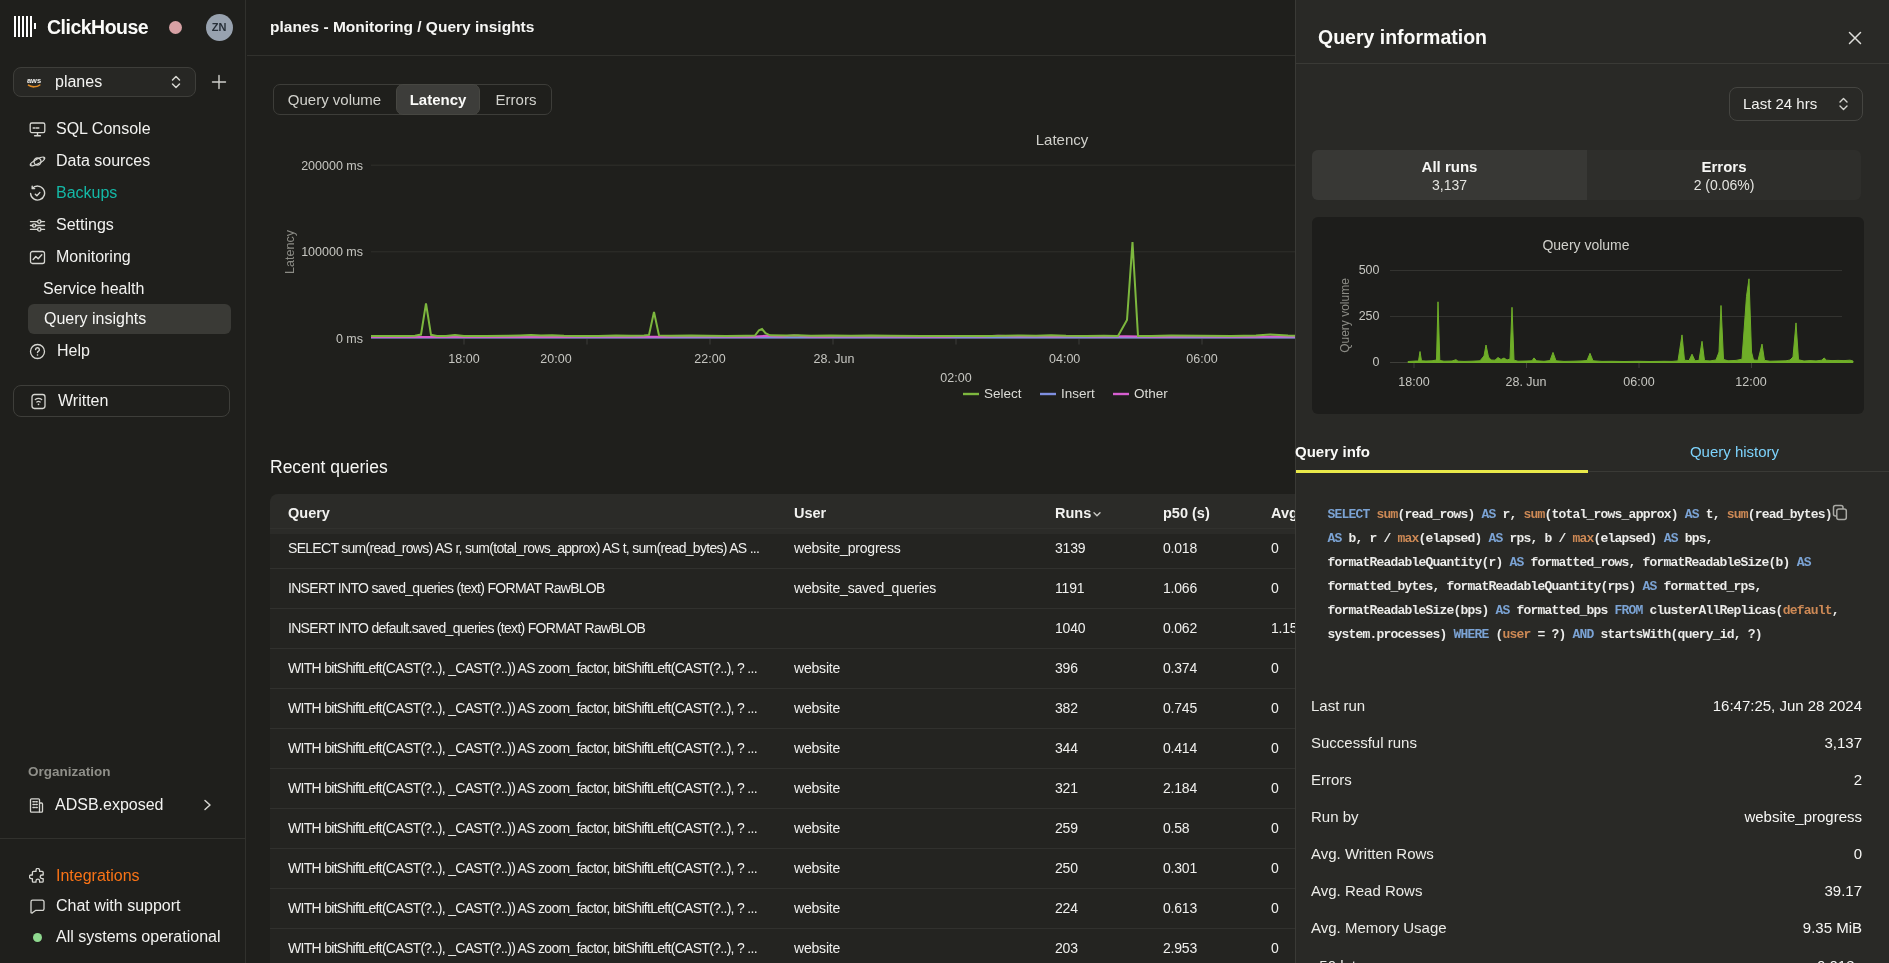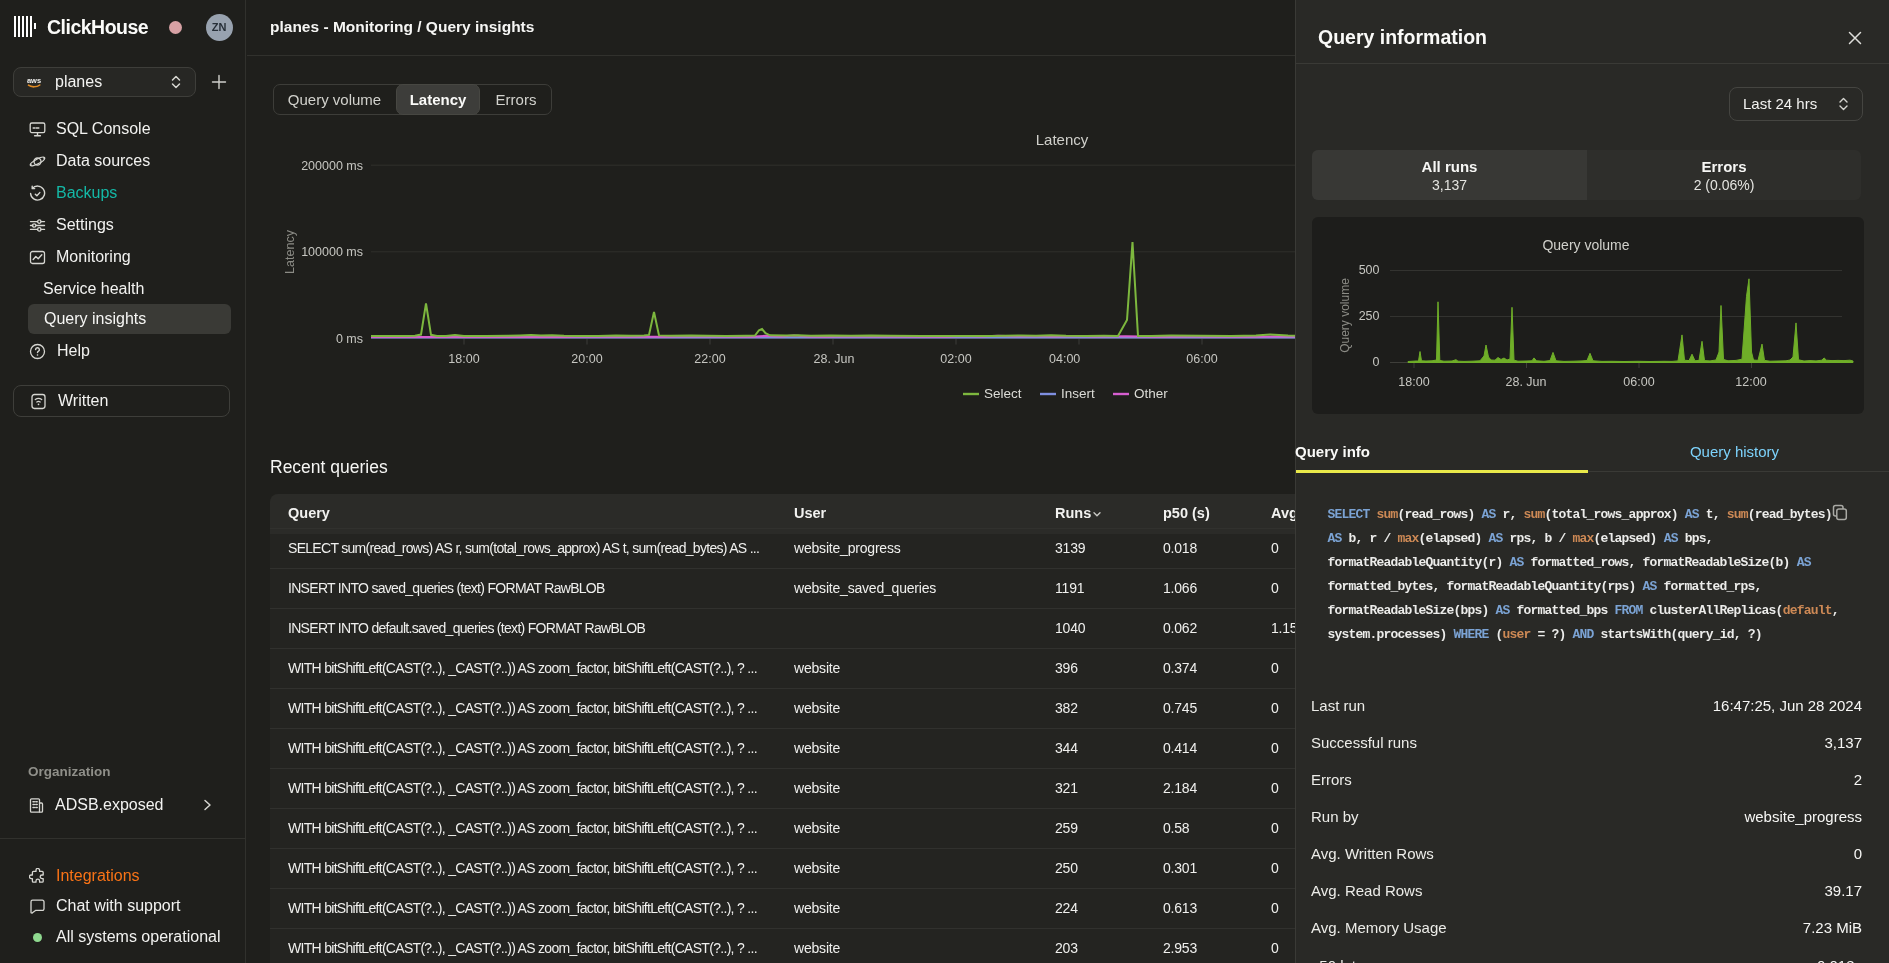--- a/index.html
+++ b/index.html
@@ -129,24 +129,24 @@
 <div class="t" style="left:273px;top:90px;width:123px;text-align:center;height:19px;line-height:19px;font-size:15px;color:#d2d2cd">Query volume</div>
 <div class="t" style="left:396px;top:90px;width:84px;text-align:center;height:19px;line-height:19px;font-size:15px;font-weight:700;color:#fafaf8">Latency</div>
 <div class="t" style="left:480px;top:90px;width:72px;text-align:center;height:19px;line-height:19px;font-size:15px;color:#d2d2cd">Errors</div>
 
 <div class="t" style="left:1022px;top:131px;width:80px;text-align:center;height:18px;line-height:18px;font-size:15px;color:#d0d0cb">Latency</div>
 <div class="t" style="left:268px;top:244px;height:16px;line-height:16px;font-size:12.5px;color:#8b8b85;transform:rotate(-90deg);transform-origin:center">Latency</div>
 <div class="t" style="right:1526px;top:158px;height:16px;line-height:16px;font-size:12.5px;color:#c6c6c1">200000 ms</div>
 <div class="t" style="right:1526px;top:244px;height:16px;line-height:16px;font-size:12.5px;color:#c6c6c1">100000 ms</div>
 <div class="t" style="right:1526px;top:331px;height:16px;line-height:16px;font-size:12.5px;color:#c6c6c1">0 ms</div>
 <div class="t" style="left:434px;top:351px;width:60px;text-align:center;height:16px;line-height:16px;font-size:12.5px;color:#c6c6c1">18:00</div>
-<div class="t" style="left:557px;top:351px;width:60px;text-align:center;height:16px;line-height:16px;font-size:12.5px;color:#c6c6c1">20:00</div>
+<div class="t" style="left:526px;top:351px;width:60px;text-align:center;height:16px;line-height:16px;font-size:12.5px;color:#c6c6c1">20:00</div>
 <div class="t" style="left:680px;top:351px;width:60px;text-align:center;height:16px;line-height:16px;font-size:12.5px;color:#c6c6c1">22:00</div>
 <div class="t" style="left:799px;top:351px;width:70px;text-align:center;height:16px;line-height:16px;font-size:12.5px;color:#c6c6c1">28. Jun</div>
-<div class="t" style="left:926px;top:351px;width:60px;text-align:center;height:16px;line-height:16px;font-size:12.5px;color:#c6c6c1">02:00</div>
+<div class="t" style="left:926px;top:370px;width:60px;text-align:center;height:16px;line-height:16px;font-size:12.5px;color:#c6c6c1">02:00</div>
 <div class="t" style="left:1049px;top:351px;width:60px;text-align:left;height:16px;line-height:16px;font-size:12.5px;color:#c6c6c1">04:00</div>
 <div class="t" style="left:1172px;top:351px;width:60px;text-align:center;height:16px;line-height:16px;font-size:12.5px;color:#c6c6c1">06:00</div>
 
 <svg class="a" style="left:246px;top:130px" width="1643" height="230" viewBox="0 0 1643 230">
   <line x1="125" y1="35.2" x2="1634" y2="35.2" stroke="#30302c" stroke-width="1"></line>
   <line x1="125" y1="121.8" x2="1634" y2="121.8" stroke="#30302c" stroke-width="1"></line>
   <line x1="125" y1="208.5" x2="1634" y2="208.5" stroke="#3c3c38" stroke-width="1"></line>
   <g stroke="#3c3c38" stroke-width="1">
     <line x1="218" y1="208.5" x2="218" y2="214.5"></line>
     <line x1="341" y1="208.5" x2="341" y2="214.5"></line>
@@ -315,15 +315,15 @@
 <div class="t" style="right:27px;top:732.9px;height:20px;line-height:20px;font-size:15px;color:#f6f6f4">3,137</div>
 <div class="t" style="left:1311px;top:770.0px;height:20px;line-height:20px;font-size:15px;color:#ecece8">Errors</div>
 <div class="t" style="right:27px;top:770.0px;height:20px;line-height:20px;font-size:15px;color:#f6f6f4">2</div>
 <div class="t" style="left:1311px;top:807.1px;height:20px;line-height:20px;font-size:15px;color:#ecece8">Run by</div>
 <div class="t" style="right:27px;top:807.1px;height:20px;line-height:20px;font-size:15px;color:#f6f6f4">website_progress</div>
 <div class="t" style="left:1311px;top:844.2px;height:20px;line-height:20px;font-size:15px;color:#ecece8">Avg. Written Rows</div>
 <div class="t" style="right:27px;top:844.2px;height:20px;line-height:20px;font-size:15px;color:#f6f6f4">0</div>
 <div class="t" style="left:1311px;top:881.3px;height:20px;line-height:20px;font-size:15px;color:#ecece8">Avg. Read Rows</div>
 <div class="t" style="right:27px;top:881.3px;height:20px;line-height:20px;font-size:15px;color:#f6f6f4">39.17</div>
 <div class="t" style="left:1311px;top:918.4px;height:20px;line-height:20px;font-size:15px;color:#ecece8">Avg. Memory Usage</div>
-<div class="t" style="right:27px;top:918.4px;height:20px;line-height:20px;font-size:15px;color:#f6f6f4">7.23 MiB</div>
+<div class="t" style="right:27px;top:918.4px;height:20px;line-height:20px;font-size:15px;color:#f6f6f4">9.35 MiB</div>
 <div class="t" style="left:1311px;top:955.5px;height:20px;line-height:20px;font-size:15px;color:#ecece8">p50 latency</div>
 <div class="t" style="right:27px;top:955.5px;height:20px;line-height:20px;font-size:15px;color:#f6f6f4">0.018s</div>
 
 </body></html>

